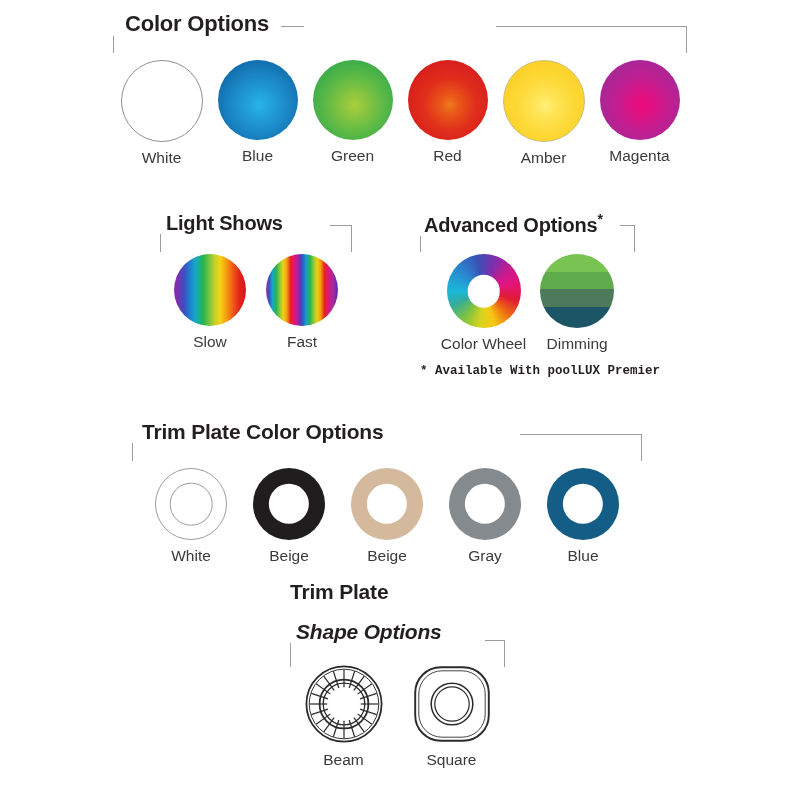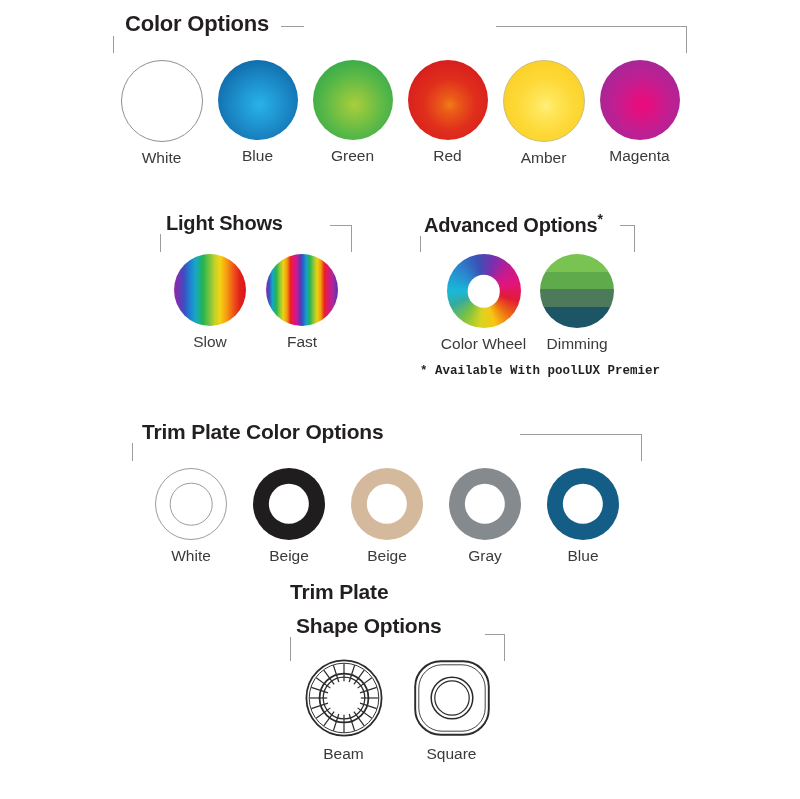--- a/index.html
+++ b/index.html
@@ -331,21 +331,21 @@
       <div class="label">Blue</div>
     </div>
 
   </div>
 </div>
 
 <div class="section" style="left:290px; top:580px; width:215px;">
 
   <div class="sec-title" style="font-size:21px;">Trim Plate</div>
 
-  <div class="bracket-wrap" style="height:32px; margin-top:10px;">
+  <div class="bracket-wrap" style="height:32px; margin-top:16px;font-style:italic;">
     <div class="bracket" style="top:20px;">
       <div class="arm left"></div>
       <div class="gap" style="width:175px;"></div>
       <div class="arm right"></div>
     </div>
     <div class="sec-title" style="font-size:21px; position:relative; z-index:2;">
       <span style="background:#fff; padding:0 6px;">Shape Options</span>
     </div>
   </div>
 

